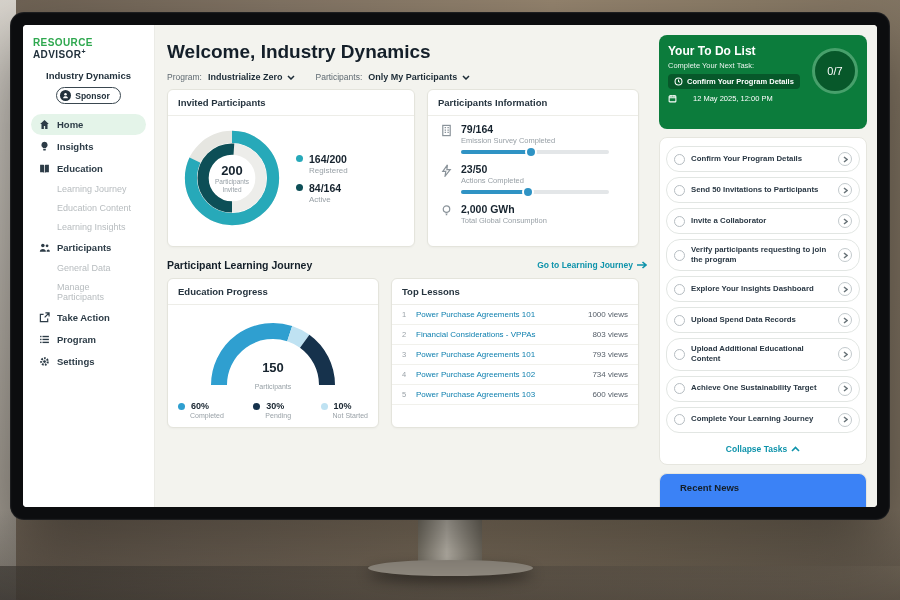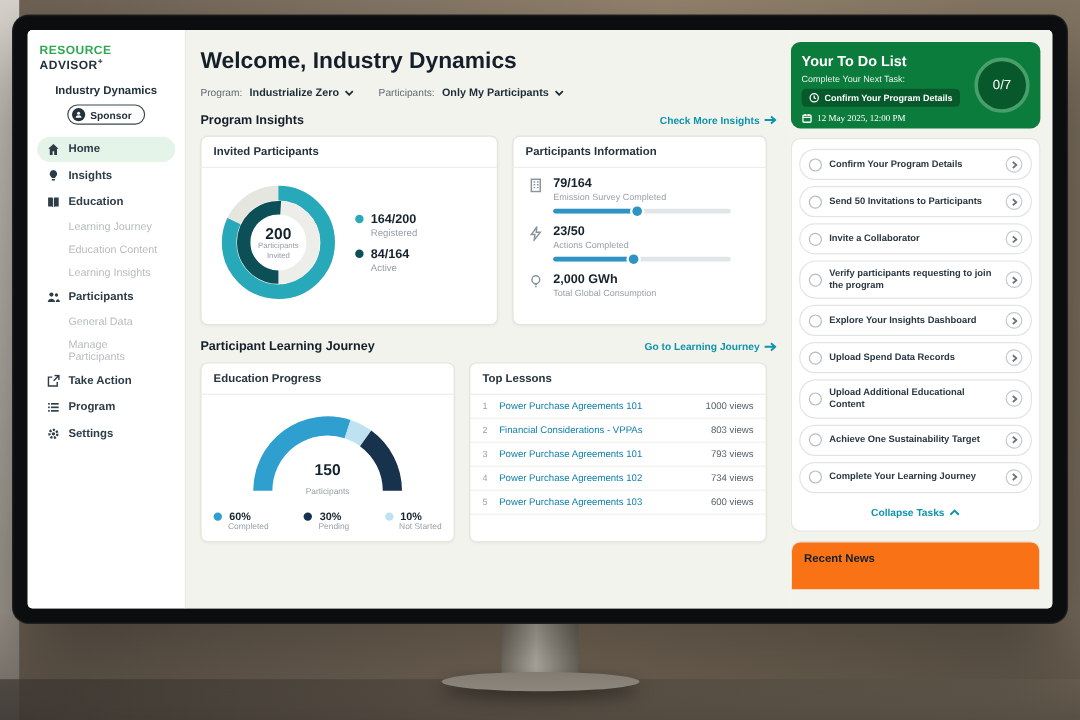--- a/index.html
+++ b/index.html
@@ -108,47 +108,47 @@
   .card.lessons { width:248px; height:150px; }
   .lesson-row { display:flex; align-items:center; gap:7px; padding:5px 10px;
     border-bottom:1px solid #f1f1ec; }
   .lesson-rank { font-size:7.5px; color:#9aa2a8; width:7px; flex:none; }
   .lesson-title { flex:1; font-size:8px; font-weight:normal; color:#0d7fae; cursor:pointer;
     white-space:nowrap; overflow:hidden; text-overflow:ellipsis; }
   .lesson-views { font-size:8px; color:#57606a; flex:none; }
 
   
   .todo { width:218px; flex:none; background:#f3f3ee; padding:10px 10px 0 0; overflow:hidden; }
-  .hero { background:#0c7c3c; border-radius:8px; padding:9px 9px 4px; color:#fff;
+  .hero { background:#0c7c3c; border-radius:8px; padding:9px 9px 26px; color:#fff;
     display:flex; gap:6px; justify-content:space-between; }
   .hero-title { font-size:12px; font-weight:bold; }
   .hero-sub { font-size:7.5px; margin-top:3px; opacity:.9; }
   .hero-task { display:flex; align-items:center; gap:4px; background:#07582a; border-radius:4px;
     padding:3px 6px; margin-top:4px; font-size:7.5px; font-weight:bold; }
-  .hero-date { display:flex; align-items:flex-start; gap:4px; font-size:7.5px; margin-top:5px;font-family:Liberation Serif, serif; }
+  .hero-date { display:flex; align-items:flex-start; gap:16px; font-size:7.5px; margin-top:5px; }
   .hero svg { width:9px; height:9px; stroke:#fff; fill:none; stroke-width:1.4; flex:none; }
   .hero-ring { width:46px; height:46px; flex:none; border-radius:50%; background:#07582a;
     border:3px solid #47a06b; display:flex; align-items:center; justify-content:center;
     font-size:11px; font-weight:normal; align-self:flex-start; margin-top:4px; }
 
   .tasks-card { background:#fff; border:1px solid #e6e6df; border-radius:8px; margin-top:8px;
     padding:3px 5px; }
   .task-row { display:flex; align-items:center; gap:6px; border:1px solid #e2e6e3;
     border-radius:14px; padding:5px 7px; margin:5px 1px; cursor:pointer; }
   .task-check { width:11px; height:11px; border:1.2px solid #b6bdc2; border-radius:50%; flex:none; cursor:pointer; }
   .task-label { flex:1; font-size:7.8px; font-weight:bold; color:#2a3844; line-height:1.3; }
   .task-go { width:14px; height:14px; border:1px solid #c3cacd; border-radius:50%; flex:none;
     display:flex; align-items:center; justify-content:center; cursor:pointer; }
   .task-go svg { width:5px; height:7px; stroke:#6a7479; fill:none; stroke-width:1.5; }
   .collapse { display:flex; align-items:center; justify-content:center; gap:4px; padding:6px 0 7px;
     font-size:8.5px; font-weight:bold; color:#0e93ab; cursor:pointer; }
   .collapse svg { width:9px; height:6px; stroke:#0e93ab; fill:none; stroke-width:1.6; }
 
-  .news-card { background:#f97316; border:1px solid #e6e6df; border-bottom:none;
-    border-radius:8px 8px 0 0; margin-top:8px; padding:8px 10px 20px; }
+  .news-card { background:#3b82f6; border:1px solid #e6e6df; border-bottom:none;
+    border-radius:8px 8px 0 0; margin-top:8px; padding:8px 20px 20px; }
   .news-title { font-size:9.5px; font-weight:bold; color:#141f29; }
 </style>
 </head>
 <body>
 
 <div class="scene">
   <div class="light-strip"></div>
   <div class="desk-edge"></div>
   <div class="floor-shadow"></div>
   <div class="stand-neck"></div>
@@ -258,29 +258,20 @@
           </button>
           <span class="f-label">Participants:</span>
           <button class="f-value">
             <span>Only My Participants</span>
             <svg viewBox="0 0 8 5">
                 <path d="M1 1l3 3 3-3"></path>
               </svg>
           </button>
         </div>
 
-        <div class="section-row">
-          <div class="section-title">Program Insights</div>
-          <a class="more-link">
-            <span>Check More Insights</span>
-            <svg viewBox="0 0 10 8">
-                <path d="M0 4h8M5.5 1 9 4 5.5 7"></path>
-              </svg>
-          </a>
-        </div>
 
         <div class="cards-row">
 
           <div class="card invited">
             <div class="card-title">Invited Participants</div>
             <div class="invited-body">
               <div class="donut">
                 <svg viewBox="0 0 120 120">
                   <circle cx="60" cy="60" r="44" fill="none" stroke="#e6e6e1" stroke-width="13"></circle>
                   <circle cx="60" cy="60" r="44" fill="none" stroke="#27a9b9" stroke-width="13" stroke-dasharray="226.7 49.8" transform="rotate(-90 60 60)"></circle>

